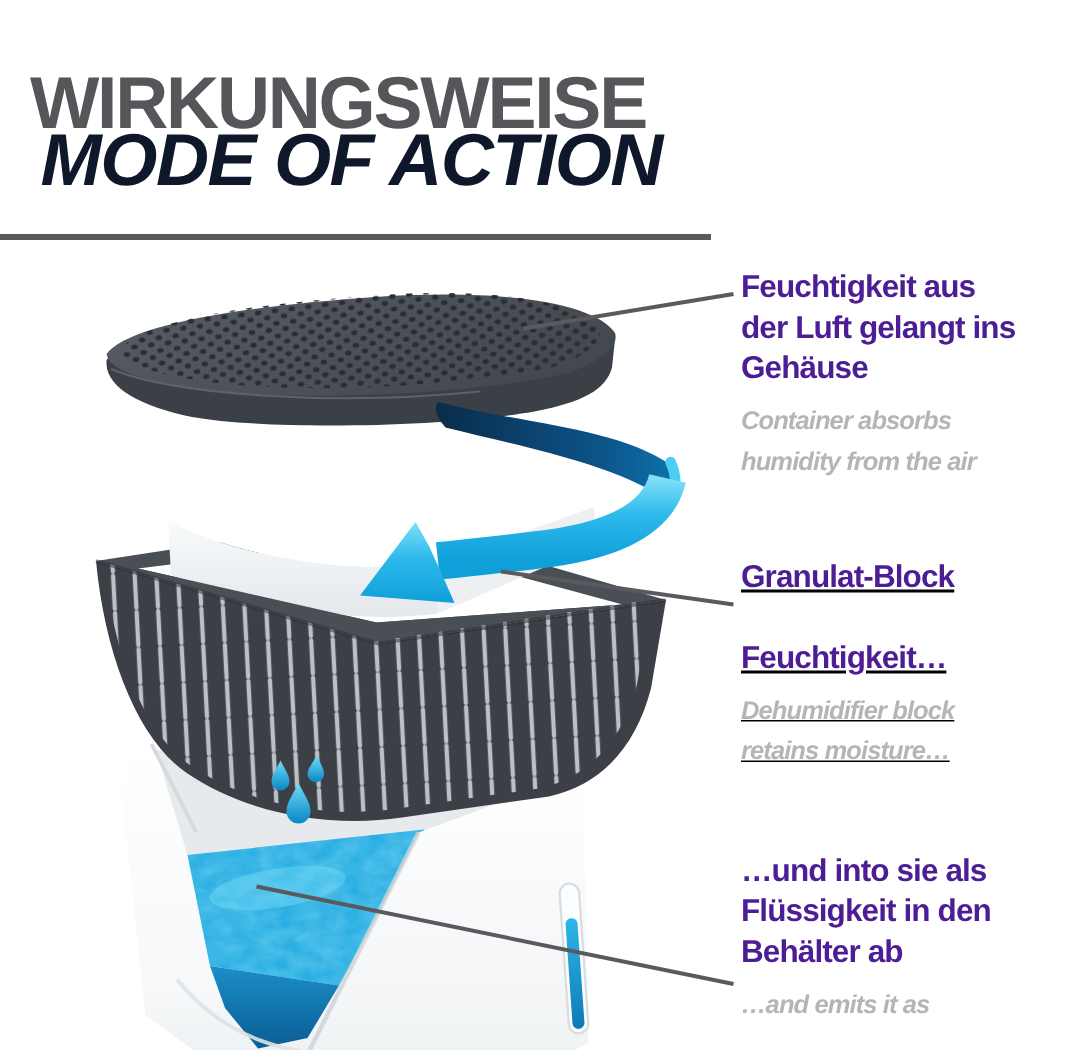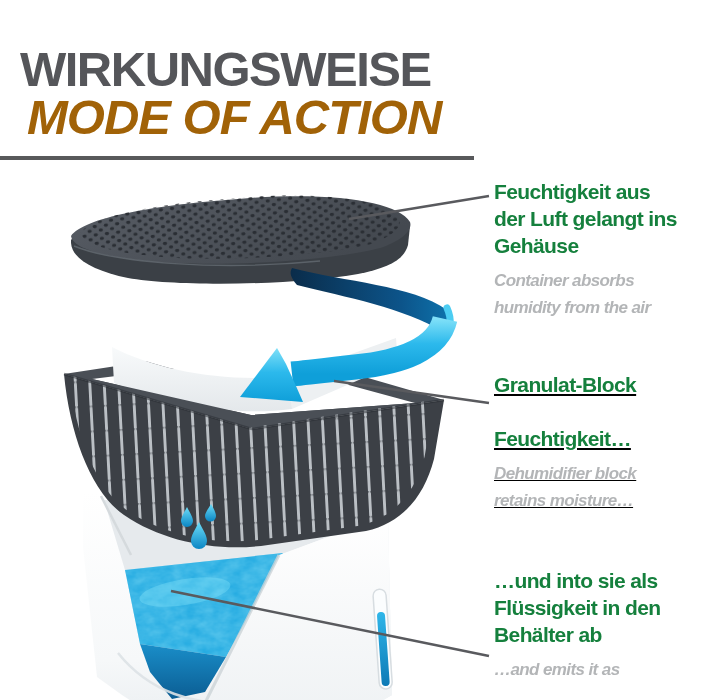--- a/index.html
+++ b/index.html
@@ -7,39 +7,39 @@
     position:relative; width:719px; height:700px; background:#ffffff;
     font-family:"Liberation Sans", sans-serif; overflow:hidden;margin-top:47px;
   }
   
   .title-de {
     position:absolute; left:20px; top:-4px; margin:0;
     font-size:49px; line-height:52px; font-weight:bold;
     letter-spacing:-1.5px; color:#55565a; white-space:nowrap;
   }
   .title-en {
-    position:absolute; left:27px; top:44px; margin:0;
+    position:absolute; left:27px; top:34px; margin:0;
     font-size:49px; line-height:52px; font-weight:bold; font-style:italic;
-    letter-spacing:-1px; color:#a16207; white-space:nowrap;
+    letter-spacing:-1px; color:#0f172a; white-space:nowrap;
   }
   .divider {
     position:absolute; left:0; top:109px; width:474px; height:3.5px;
     background:#58595b;
   }
   
   .art { position:absolute; left:0; top:0; width:719px; height:700px; }
   
   .ann { position:absolute; left:494px; width:225px; }
   .ann-1 { top:131px; }
   .ann-2 { top:324px;text-decoration:underline; }
   .ann-3 { top:520px; }
   .ann p { margin:0; white-space:nowrap; }
   .ann .de {
     font-size:21px; line-height:27px; font-weight:bold;
-    letter-spacing:-0.6px; color:#15803d;
+    letter-spacing:-0.6px; color:#4c1d95;
   }
   .ann .en {
     margin-top:8px; font-size:17px; line-height:27px; font-weight:bold;
     font-style:italic; letter-spacing:-0.6px; color:#b3b5b7;
   }
 </style>
 </head>
 <body>
 
 <div class="canvas">

